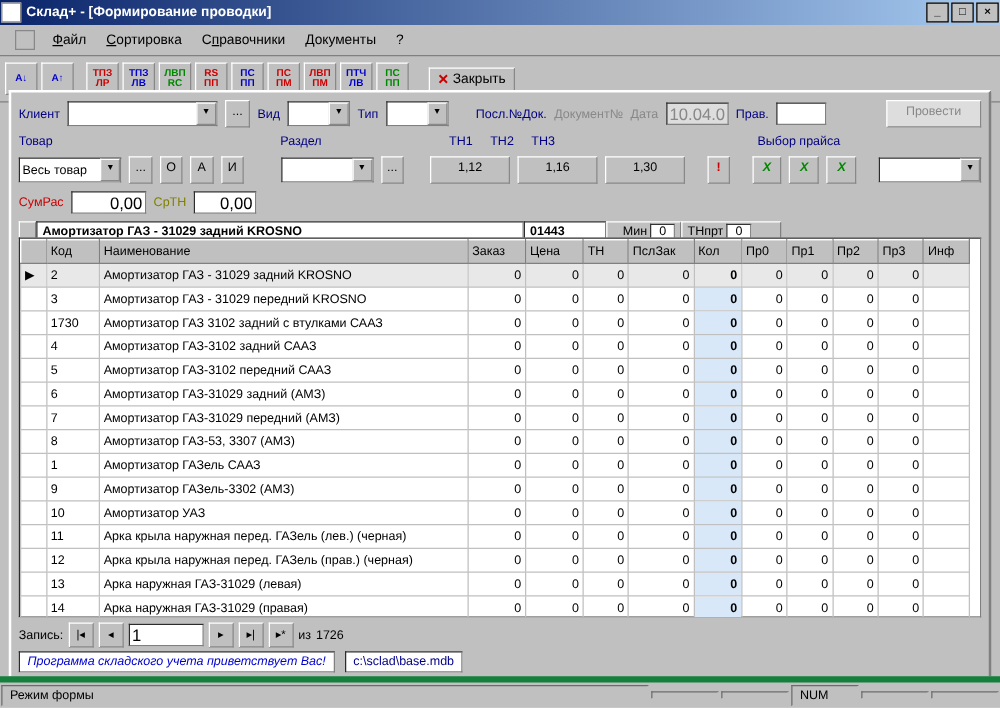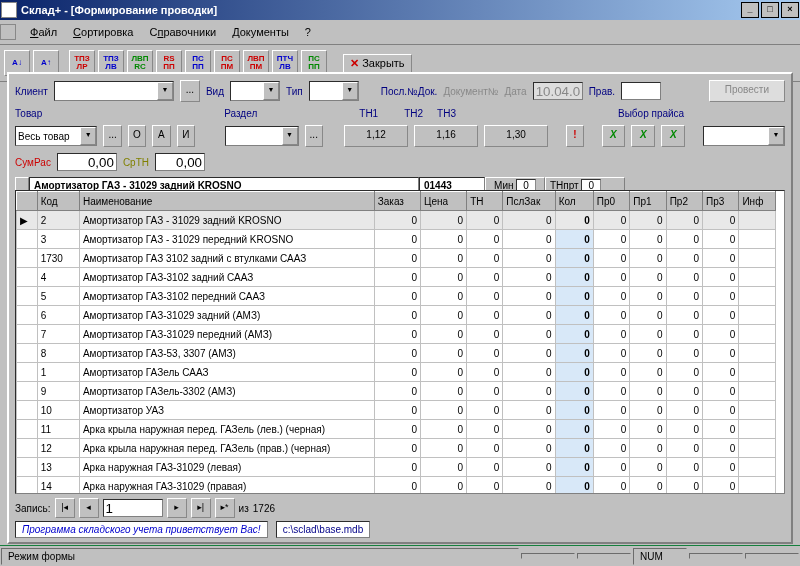--- a/index.html
+++ b/index.html
@@ -1,21 +1,21 @@
 <!DOCTYPE html>
 <html><head>
 <meta charset="utf-8">
 <style>
 html,body{margin:0;padding:0;font-family:"MS Sans Serif",Tahoma,sans-serif;font-size:11px;background:#c0c0c0;color:#000;overflow:hidden}
 .window{width:800px;height:566px;background:#c0c0c0;position:relative;box-sizing:border-box}
 .titlebar{height:20px;background:linear-gradient(90deg,#0a246a,#a6caf0);color:#fff;display:flex;align-items:center;padding:0 1px;font-weight:bold;font-size:11px}
 .titlebar .icon{width:14px;height:14px;background:#fff;margin-right:4px;border:1px solid #888}
 .titlebar .spacer{flex:1}
 .titlebar .btn{width:16px;height:14px;background:#c0c0c0;border:1px solid #000;margin-left:2px;color:#000;font-size:9px;text-align:center;line-height:12px;font-family:Arial}
-.menubar{height:20px;display:flex;align-items:center;padding:2px 0;border-bottom:1px solid #808080}
+.menubar{height:20px;display:flex;align-items:center;padding:2px 12px;border-bottom:1px solid #808080}
 .menubar .icon{width:14px;height:14px;border:1px solid #888;margin-right:6px}
 .menubar span{padding:2px 8px;cursor:default}
 .menubar span u{text-decoration:underline}
 .toolbar{height:32px;display:flex;align-items:center;padding:2px 4px;gap:3px;border-bottom:1px solid #808080}
 .tbbtn{width:24px;height:24px;border:1px solid #888;border-top-color:#fff;border-left-color:#fff;background:#c0c0c0;display:flex;align-items:center;justify-content:center;font-size:8px;font-weight:bold;text-align:center;line-height:1}
 .tbbtn.red{color:#c00}
 .tbbtn.blue{color:#00c}
 .tbbtn.green{color:#080}
 .tbsep{width:4px}
 .closebtn{margin-left:6px;padding:2px 6px;border:1px solid #888;border-top-color:#fff;border-left-color:#fff;background:#c0c0c0;display:flex;align-items:center;gap:3px}
@@ -38,21 +38,21 @@
 .gtable th,.gtable td{border:1px solid #c0c0c0;padding:1px 3px;height:16px;text-align:left;white-space:nowrap;overflow:hidden}
 .gtable th{background:#c0c0c0;border:1px solid #808080;border-top-color:#fff;border-left-color:#fff;font-weight:normal}
 .gtable td.num{text-align:right}
 .gtable td.kol{background:#d8e8f8;font-weight:bold;text-align:right}
 .gtable tr.sel td{background:#e8e8e8}
 .rowsel{width:14px;text-align:center}
 .botbar{position:absolute;left:6px;right:6px;bottom:24px;display:flex;align-items:center;gap:4px;font-size:10px}
 .navbtn{width:18px;height:18px;background:#c0c0c0;border:1px solid #888;border-top-color:#fff;border-left-color:#fff;text-align:center;line-height:16px;font-size:9px}
 .status1{position:absolute;left:6px;right:6px;bottom:4px;display:flex;align-items:center;gap:8px;font-size:10px}
 .status1 .msg{background:#fff;border:1px inset #808080;padding:2px 6px;color:#008}
-.statusbar{position:absolute;left:0;right:0;bottom:0;height:20px;background:#c0c0c0;border-top:1px solid #15803d;display:flex;align-items:center;font-size:10px}
+.statusbar{position:absolute;left:0;right:0;bottom:0;height:20px;background:#c0c0c0;border-top:5px solid #15803d;display:flex;align-items:center;font-size:10px}
 .statusbar .cell{border:1px inset #c0c0c0;padding:2px 6px;margin:0 1px}
 .hl-row{display:flex;margin-bottom:2px}
 .hl-row .cell{background:#c0c0c0;border:1px solid #808080;border-top-color:#fff;border-left-color:#fff;padding:2px 4px;font-size:10px;box-sizing:border-box}
 .hl-row .val{background:#fff;border:1px inset #808080;padding:2px 4px;font-size:10px;box-sizing:border-box}
 </style>
 </head>
 <body>
 
 <div class="window">
  <div class="titlebar">
@@ -121,21 +121,21 @@
    <div style="flex:1"></div>
    <div class="nbtn disabled">Провести</div>
   </div>
 
   <div class="row">
    <label>Товар</label>
    <div style="width:170px"></div>
    <label>Раздел</label>
    <div style="width:90px"></div>
    <label>TH1</label>
-   <label style="margin-left:20px">TH2</label>
+   <label style="margin-left:8px">TH2</label>
    <label style="margin-left:8px">TH3</label>
    <div style="width:150px"></div>
    <label>Выбор прайса</label>
   </div>
 
   <div class="row">
    <div class="cmb" style="width:90px">
           <div style="flex:1;padding-left:2px">Весь товар</div>
           <div class="cbtn">▼</div>
         </div>
@@ -170,21 +170,21 @@
    <label class="redlbl">СумРас</label>
    <input class="fld" style="width: 60px; text-align: right;" value="0,00">
    <label style="color:#808000">СрТН</label>
    <input class="fld" style="width: 50px; text-align: right;" value="0,00">
   </div>
 
   <div class="hl-row">
    <div class="cell" style="width:14px"></div>
    <div class="val" style="width:390px;font-weight:bold">Амортизатор ГАЗ - 31029 задний KROSNO</div>
    <div class="val" style="width:66px;font-weight:bold">01443</div>
-   <div class="cell" style="width:60px;text-align:center"><span>Мин</span> <span style="background:#fff;border:1px inset #888;padding:0 6px">0</span></div>
+   <div class="cell" style="width:60px;text-align:right"><span>Мин</span> <span style="background:#fff;border:1px inset #888;padding:0 6px">0</span></div>
    <div class="cell" style="width:80px;text-align:left"><span>ТНпрт</span> <span style="background:#fff;border:1px inset #888;padding:0 6px">0</span></div>
   </div>
 
   <div class="grid">
    <div class="grid-inner">
    <table class="gtable" id="gtable">
     <thead>
               <tr id="thead-row">
                 <th style="width: 14px;"></th>
                 <th style="width: 36px;">Код</th>

